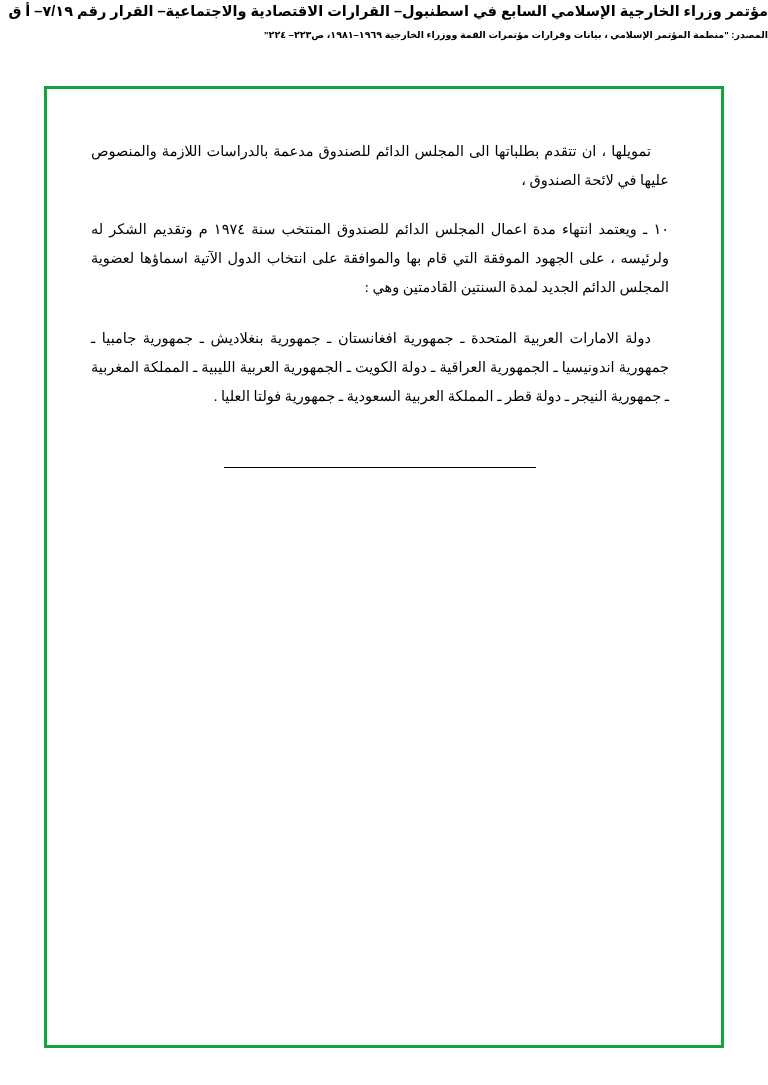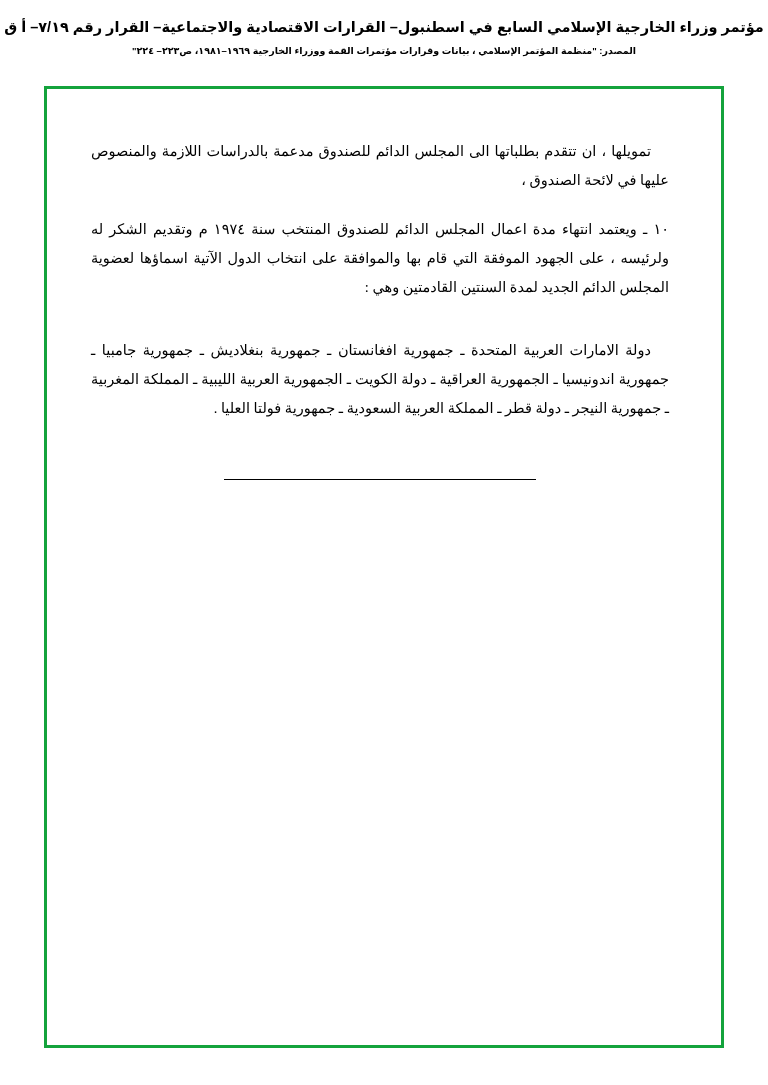--- a/index.html
+++ b/index.html
@@ -18,22 +18,21 @@
 
   .page {
     width: 768px;
     height: 1085px;
     position: relative;
     box-sizing: border-box;
   }
 
   
   .doc-header {
-    text-align: center;
-    padding-top: 18px;
+    padding-top: 2px;
   }
   .header-title {
     font-family: "Liberation Sans", "DejaVu Sans", sans-serif;
     font-weight: bold;
     font-size: 14.5px;
     color: #000000;
     letter-spacing: 0;
     line-height: 1.35;
     direction: rtl;
   }
@@ -70,21 +69,21 @@
     line-height: 2.0;
     margin: 0 0 20px 0;
     text-align: justify;
     text-justify: inter-word;
     direction: rtl;
   }
   .para.indent {
     text-indent: 18px;
   }
   .para.list-item {
-    margin-bottom: 34px;
+    margin-bottom: 22px;
   }
 
   
   .rule-wrap {
     margin-top: 56px;
     display: flex;
     justify-content: center;
   }
   .rule {
     width: 312px;

